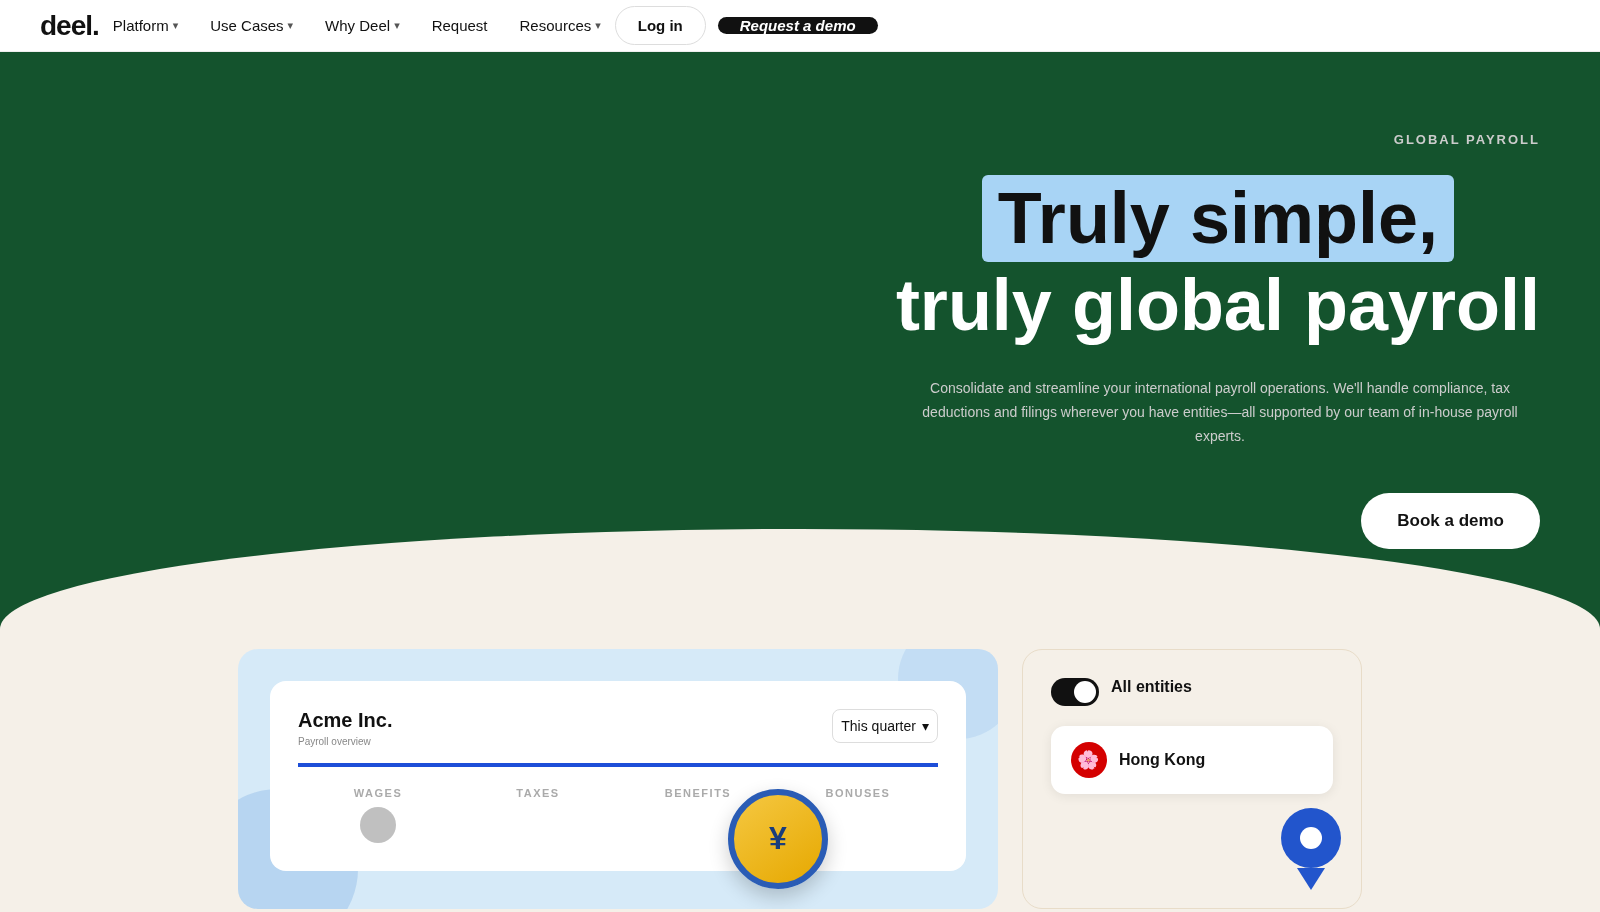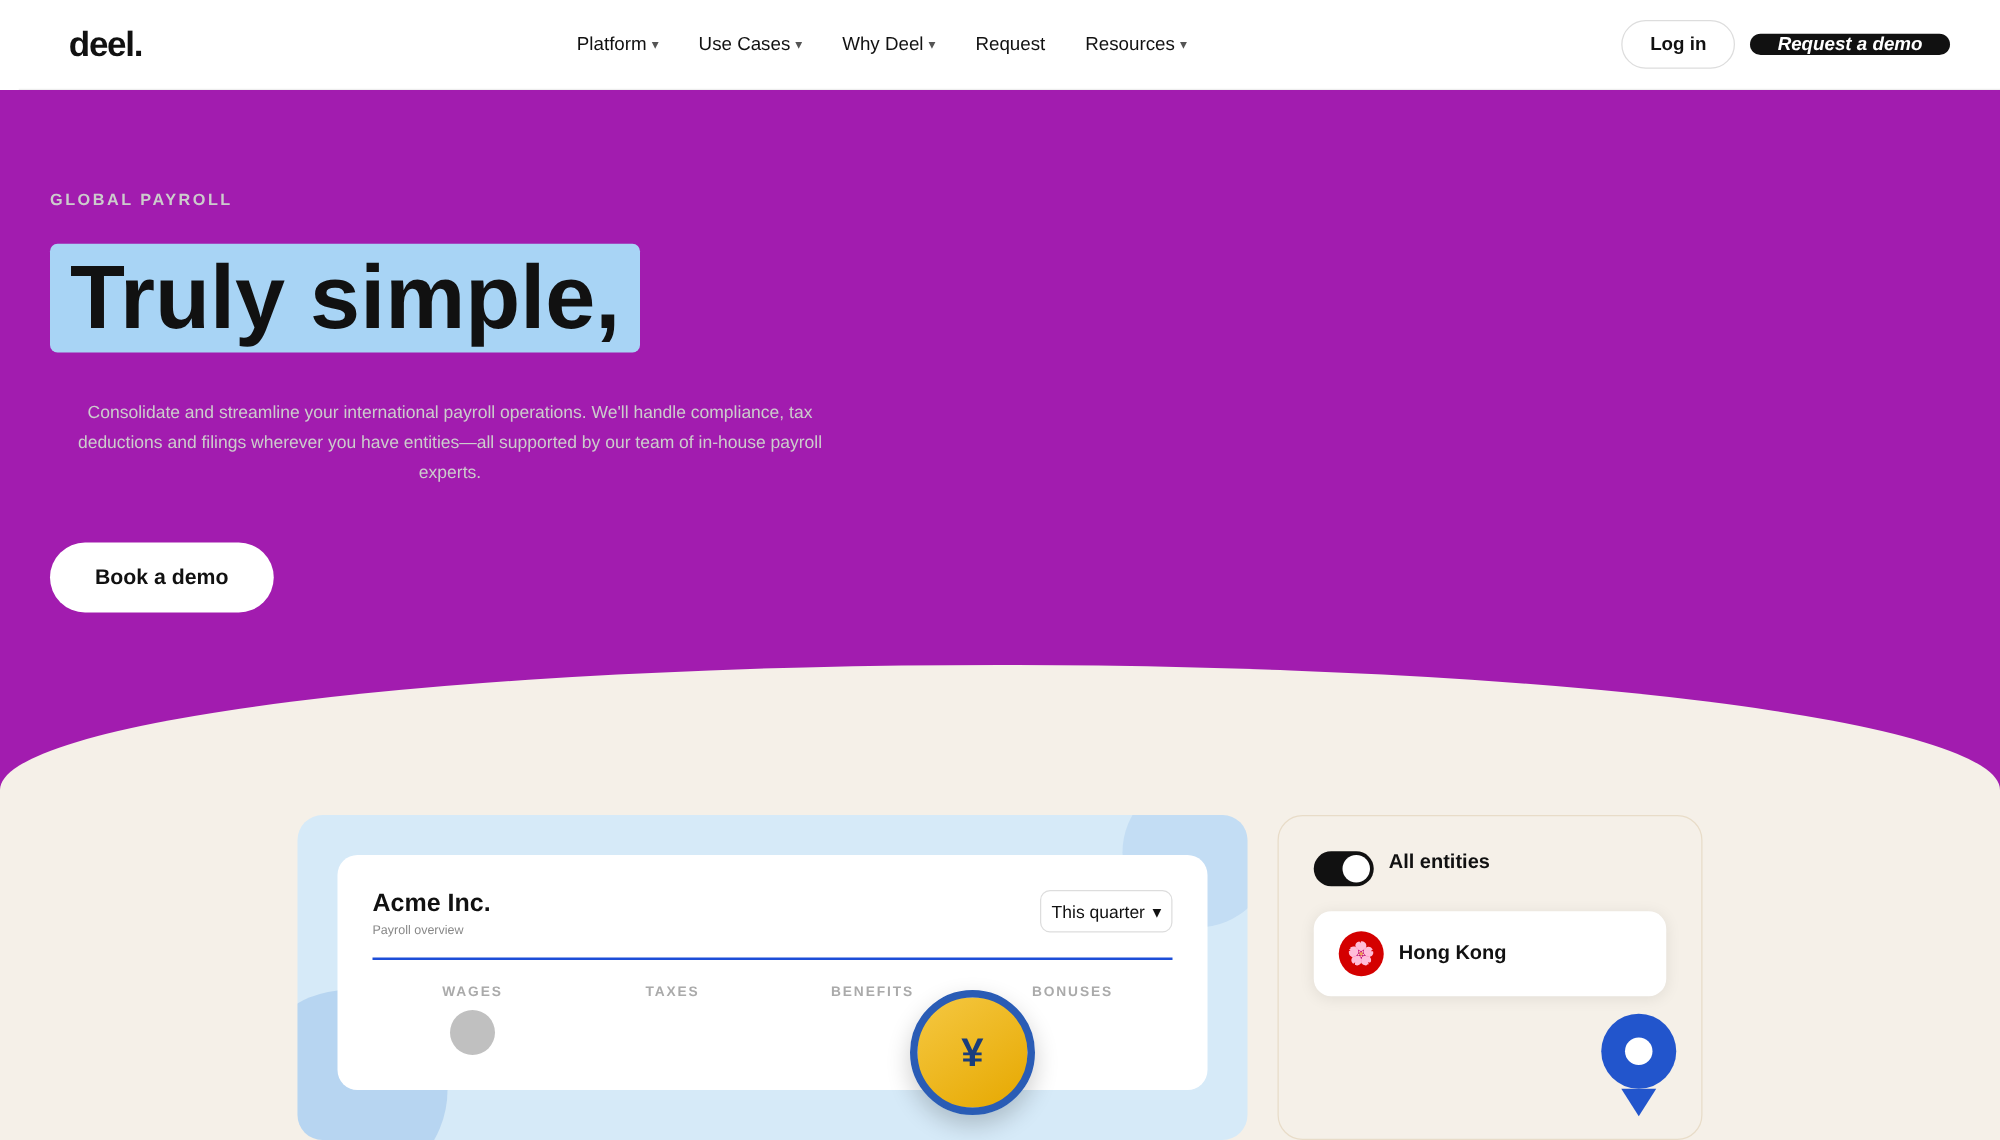--- a/index.html
+++ b/index.html
@@ -1,22 +1,22 @@
 <!DOCTYPE html>
 <html><head>
   <meta charset="utf-8">
   <style>
     * { margin: 0; padding: 0; box-sizing: border-box; }
     body { font-family: -apple-system, BlinkMacSystemFont, 'Segoe UI', sans-serif; overflow-x: hidden; }
 
     
     .navbar {
-      display: flex; align-items: center; justify-content: space-between;
-      padding: 0 40px; height: 72px; background: #fff;
-      border-bottom: 1px solid #eee; position: relative; z-index: 10; margin-left: 15px;
+      display: flex; align-items: center; 
+      padding: 0 40px; height: 52px; background: #fff;
+      border-bottom: 1px solid #eee; position: relative; z-index: 10;
     }
     .nav-logo { font-size: 28px; font-weight: 800; color: #111; letter-spacing: -1px; }
     .nav-links { display: flex; align-items: center; gap: 4px; }
     .nav-item {
       display: flex; align-items: center; gap: 4px;
       padding: 8px 14px; border-radius: 8px; cursor: pointer;
       font-size: 15px; font-weight: 400; color: #111; white-space: nowrap;
     }
     .chevron { font-size: 11px; color: #555; }
     .nav-actions { display: flex; align-items: center; gap: 12px; }
@@ -24,23 +24,23 @@
       padding: 10px 22px; border-radius: 50px; border: 1.5px solid #ddd;
       background: #fff; font-size: 15px; font-weight: 600; cursor: pointer; color: #111;
     }
     .btn-demo {
       padding: 0 22px; border-radius: 50px; border: none;
       background: #111; color: #fff; font-size: 15px; font-weight: 600; cursor: pointer; font-style: italic;
     }
 
     
     .hero {
-      background: #a21caf; color: #fff;
-      display: flex; flex-direction: column; align-items: flex-start;
-      text-align: center; padding: 80px 40px 100px;
+      background: #14532d; color: #fff;
+      display: flex; flex-direction: column; align-items: flex-end;
+      text-align: center; padding: 80px 60px 100px;
       position: relative; min-height: 580px;
     }
     .hero-label {
       font-size: 13px; font-weight: 700; letter-spacing: 2px;
       color: #ccc; text-transform: uppercase; margin-bottom: 28px;
     }
     .hero-title { font-size: 72px; font-weight: 800; line-height: 1.1; margin-bottom: 32px; }
     .hero-highlight {
       background: #a8d4f5; color: #111; display: inline-block;
       padding: 4px 16px; border-radius: 6px; margin-bottom: 4px;
@@ -75,21 +75,21 @@
       width: 760px; min-height: 260px; padding: 32px;
       position: relative; overflow: hidden; flex-shrink: 0;
     }
     .payroll-inner {
       background: #fff; border-radius: 16px; padding: 28px;
       position: relative; z-index: 1;
     }
     .payroll-header {
       display: flex; justify-content: space-between; align-items: flex-start;
       margin-bottom: 20px; padding-bottom: 16px;
-      border-bottom: 2px solid #1d4ed8;
+      border-bottom: 4px solid #1d4ed8;
     }
     .payroll-company { font-size: 20px; font-weight: 700; color: #111; }
     .payroll-subtitle { font-size: 10px; color: #888; margin-top: 4px; }
     .quarter-btn {
       padding: 8px 8px; border: 1.5px solid #ddd; border-radius: 8px;
       background: #fff; font-size: 14px; font-weight: 500; cursor: pointer;
       display: flex; align-items: center; gap: 6px; color: #111;
     }
     .payroll-cols {
       display: flex; gap: 0;
@@ -217,20 +217,21 @@
     <button class="btn-login">Log in</button>
     <button class="btn-demo">Request a demo</button>
   </div>
 </nav>
 
 <section class="hero">
   <div class="hero-label">GLOBAL PAYROLL</div>
 
   <div class="hero-title">
     <span class="hero-highlight">Truly simple,</span>
+    <span class="hero-line2">truly global payroll</span>
   </div>
 
   <p class="hero-desc">Consolidate and streamline your international payroll operations. We'll handle compliance, tax deductions and filings wherever you have entities—all supported by our team of in-house payroll experts.</p>
 
   <button class="btn-book">Book a demo</button>
 
   <div class="hero-bottom-curve"></div>
 </section>
 
 <section class="cards-section">

